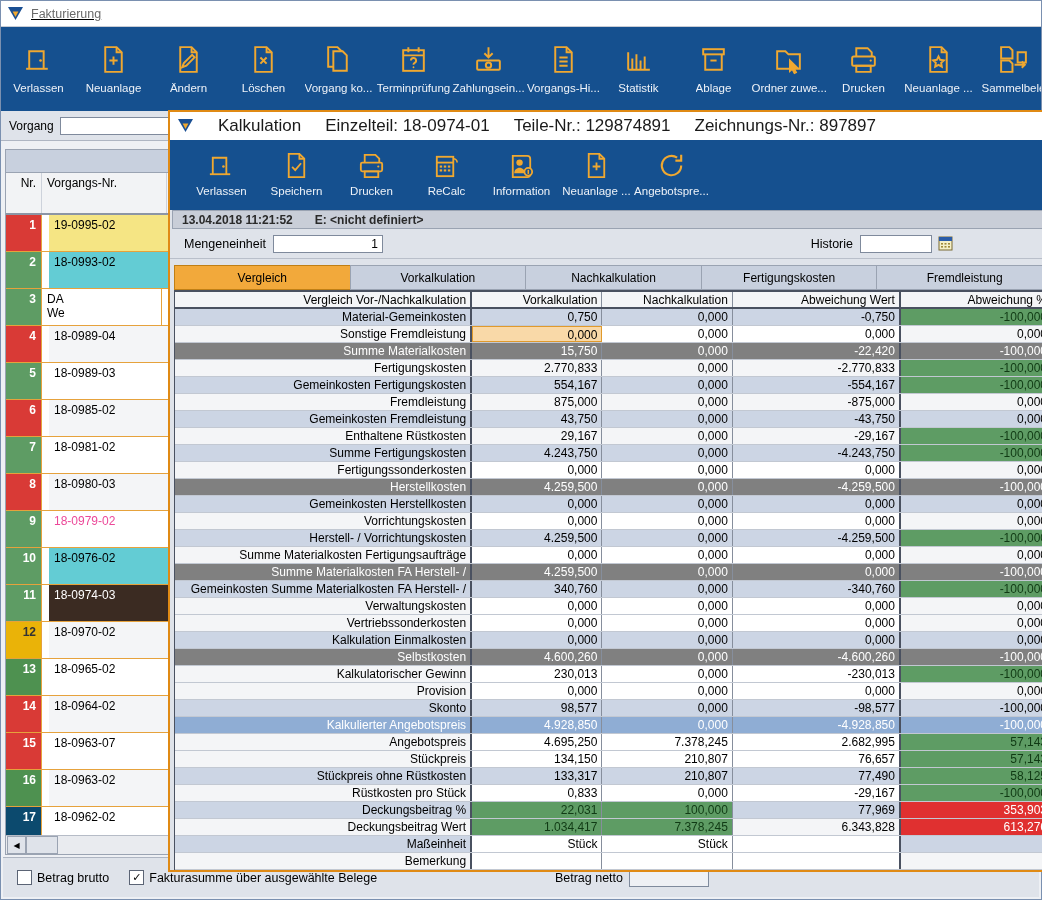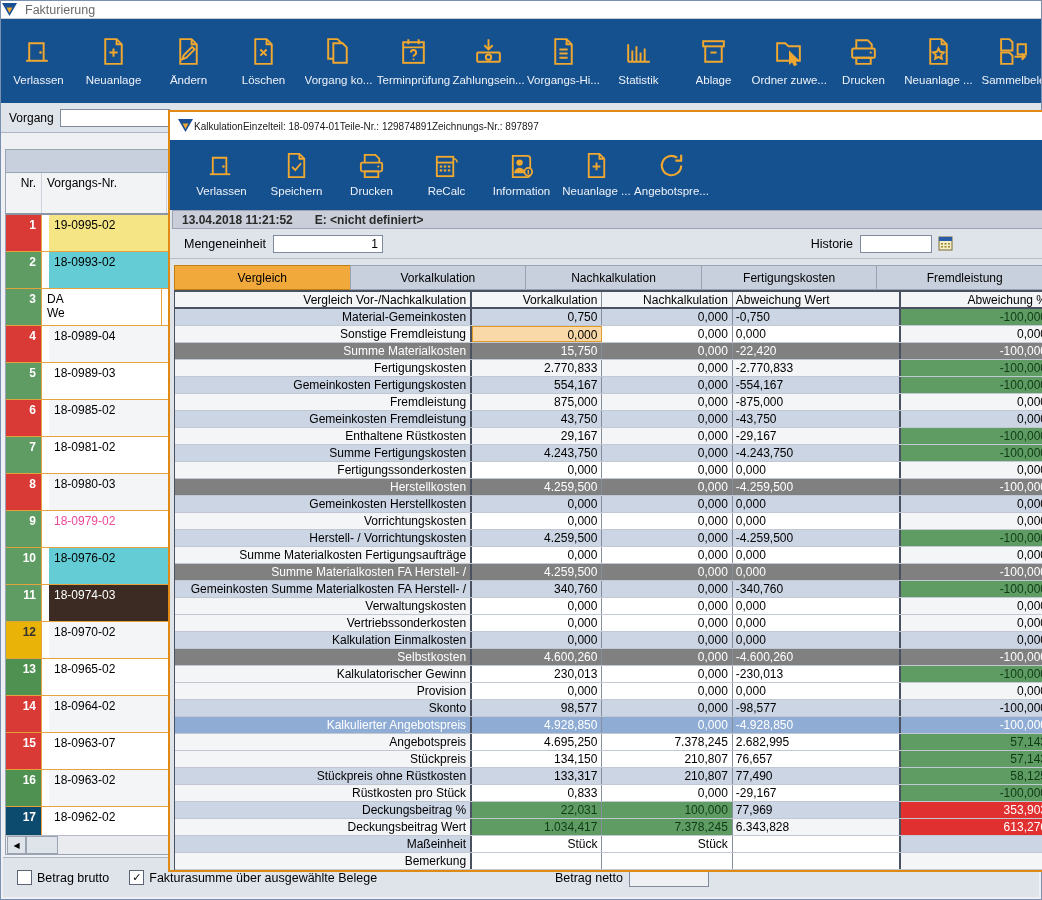--- a/index.html
+++ b/index.html
@@ -7,22 +7,22 @@
   body{
     width:1042px;height:900px;overflow:hidden;position:relative;
     font-family:"Liberation Sans","DejaVu Sans",sans-serif;
     font-size:12px;color:#000;background:#d6d9e0;
   }
 
   
   #base-window{position:absolute;left:0;top:0;width:1042px;height:900px;
     background:#eef0f4;border:1px solid #7a90b0;box-sizing:border-box;}
 
-  .titlebar{height:18px;background:#ffffff;display:flex;align-items:center;
-    border-bottom:1px solid #c8ccd4;box-sizing:border-box;}
+  .titlebar{height:26px;background:#ffffff;display:flex;align-items:center;
+    padding-left:6px;border-bottom:1px solid #c8ccd4;box-sizing:border-box;text-decoration:underline;}
   .titlebar .tlabel{font-size:12.5px;color:#6a6a6a;margin-left:7px;}
 
   .vlogo{width:17px;height:16px;position:relative;flex:0 0 auto;}
   .vlogo svg{display:block;}
 
   
   .toolbar{background:#15508f;height:84px;display:flex;align-items:flex-start;
     padding:6px 0 0 0;box-sizing:border-box;overflow:hidden;}
   .tbtn{width:75px;flex:0 0 75px;display:flex;flex-direction:column;
     align-items:center;justify-content:flex-start;cursor:default;padding-top:4px;}
@@ -75,21 +75,21 @@
   .bottom-right{margin-left:auto;display:flex;align-items:center;
     margin-right:330px;font-size:12.5px;}
   .bottom-right input{width:80px;height:18px;border:1px solid #7f8a9c;background:#eef0f4;
     font-size:12px;text-align:right;padding:0 3px;margin-left:6px;box-sizing:border-box;}
 
   
   #kalk-window{position:absolute;left:168px;top:110px;width:890px;height:762px;
     background:#dfe3ea;border:2px solid #e08a14;box-sizing:border-box;overflow:hidden;}
   .k-title{height:28px;background:#fff;display:flex;align-items:center;
     padding-left:7px;box-sizing:border-box;}
-  .k-title .seg{font-size:10px;color:#1a1a1a;margin-left:0;white-space:nowrap;}
+  .k-title .seg{font-size:17px;color:#1a1a1a;margin-left:24px;white-space:nowrap;}
   .k-toolbar{background:#15508f;height:70px;display:flex;align-items:flex-start;
     padding-top:5px;box-sizing:border-box;padding-left:14px;}
   .kbtn{width:75px;flex:0 0 75px;display:flex;flex-direction:column;align-items:center;}
   .kbtn .ic{height:40px;display:flex;align-items:center;justify-content:center;}
   .kbtn .lb{color:#eef2f8;font-size:11.5px;white-space:nowrap;max-width:76px;
     overflow:hidden;text-align:center;}
   .k-status{height:19px;background:#c9ced8;border:1px solid #9aa3b2;
     margin:0 2px;display:flex;align-items:center;box-sizing:border-box;
     font-size:12px;padding-left:9px;font-weight:bold;color:#2a2a2a;}
   .k-status .sp2{margin-left:22px;}
@@ -113,21 +113,21 @@
 
   
   .k-grid{margin:0 4px;border:1px solid #4a5160;border-top:2px solid #4a5160;
     background:#fff;box-sizing:border-box;}
   .krow{display:flex;height:17px;box-sizing:border-box;font-size:12px;
     border-bottom:1px solid #c2c8d2;}
   .krow .c{box-sizing:border-box;padding:0 4px 0 3px;overflow:hidden;
     white-space:nowrap;line-height:16px;}
   .c-lbl{width:315px;text-align:right;border-right:2px solid #4a5160;background:#e9ecf1;}
   .c-num{width:138px;text-align:right;border-right:1px solid #868e9c;}
-  .c-num3{width:178px;border-right:2px solid #4a5160;}
+  .c-num3{width:178px;text-align:right;border-right:2px solid #4a5160;}
   .c-num4{width:159px;text-align:right;}
   .hdrrow .c{background:#f4f5f7;font-weight:normal;}
   .hdrrow{border-bottom:2px solid #4a5160;}
   .alt0 .c-lbl,.alt0 .c-num,.alt0 .c-num3,.alt0 .c-num4{background:#f4f5f7;}
   .alt1 .c-lbl,.alt1 .c-num,.alt1 .c-num3,.alt1 .c-num4{background:#ccd5e4;}
   .white .c-num,.white .c-num3{background:#ffffff;}
   .bold-gray .c{background:#808080 !important;color:#fff;}
   .hl-blue .c{background:#8fadd4 !important;color:#fff;}
   .cell-green{background:#5e9c64 !important;color:#103a14;}
   .cell-red{background:#e03030 !important;color:#fff;}

